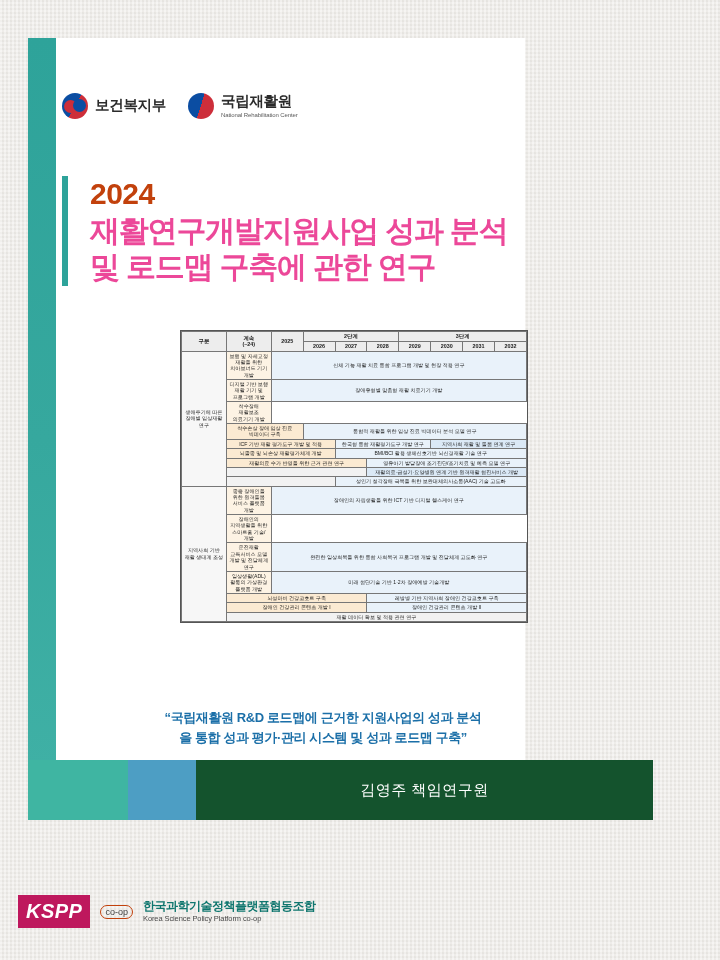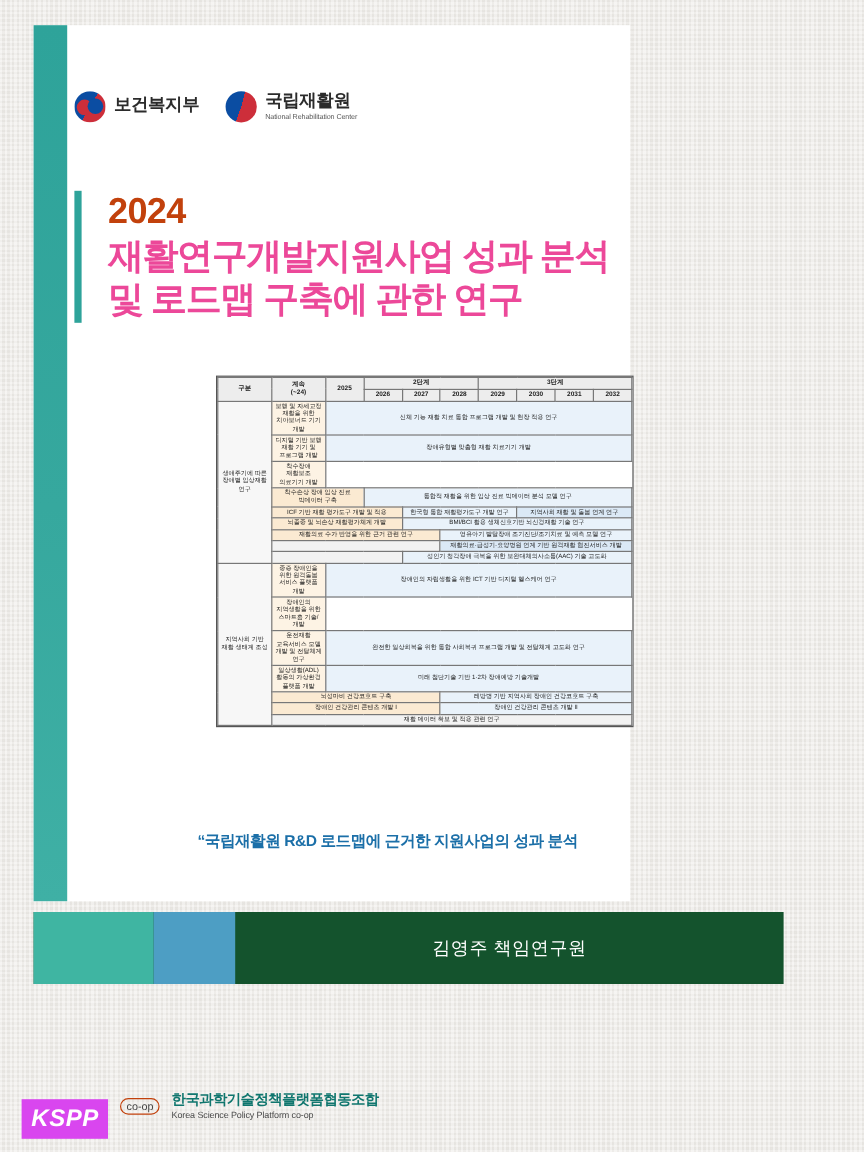--- a/index.html
+++ b/index.html
@@ -24,21 +24,21 @@
   .paper-texture {
     position: absolute;
     left: 0; top: 0; right: 0; bottom: 0;
     background:
       repeating-linear-gradient(90deg, rgba(255,255,255,0.35) 0px, rgba(255,255,255,0.35) 2px, rgba(0,0,0,0.012) 2px, rgba(0,0,0,0.012) 4px),
       repeating-linear-gradient(0deg, rgba(255,255,255,0.25) 0px, rgba(255,255,255,0.25) 2px, rgba(0,0,0,0.01) 2px, rgba(0,0,0,0.01) 4px);
     pointer-events: none;
   }
   .main-card {
     position: absolute;
-    left: 28px; top: 21px;
+    left: 28px; top: 38px;
     width: 497px; height: 730px;
     background: #ffffff;
     box-shadow: 0 0 0 rgba(0,0,0,0);
   }
   .left-accent {
     position: absolute;
     left: 0px; top: 0px;
     width: 28px; height: 730px;
     background: linear-gradient(180deg, #2ea39a 0%, #36a89e 55%, #3fb0a5 100%);
   }
@@ -212,28 +212,27 @@
   }
   
   .kspp {
     position: absolute;
     left: 18px; top: 895px;
     display: flex;
     align-items: center;
     gap: 10px;
   }
   .kspp-logo {
-    background: #d946ef;
+    background: #be185d;
     color: #fff;
     font-weight: bold;
     font-size: 20px;
     padding: 5px 8px 5px 8px;
     letter-spacing: 0.5px;
     font-style: italic;
-    margin-top: 21px;
   }
   .kspp-coop {
     font-size: 9px;
     color: #444;
     border: 1px solid #c2410c;
     border-radius: 8px;
     padding: 1px 4px;
   }
   .kspp-text-ko {
     font-size: 12px;
@@ -379,20 +378,21 @@
             </tr>
             <tr>
               <td colspan="9" class="grey">재활 데이터 확보 및 적용 관련 연구</td>
             </tr>
           </tbody>
       </table>
     </div>
 
     <div class="quote" style="left:60px; top:670px;">
       <div>“국립재활원 R&amp;D 로드맵에 근거한 지원사업의 성과 분석</div>
+      <div>을 통합 성과 평가·관리 시스템 및 성과 로드맵 구축”</div>
     </div>
   </div>
 
   <div class="footer-bar">
     <div class="footer-green"></div>
     <div class="footer-blue-mid"></div>
     <div class="footer-author">김영주 책임연구원</div>
   </div>
 
   <div class="kspp">

